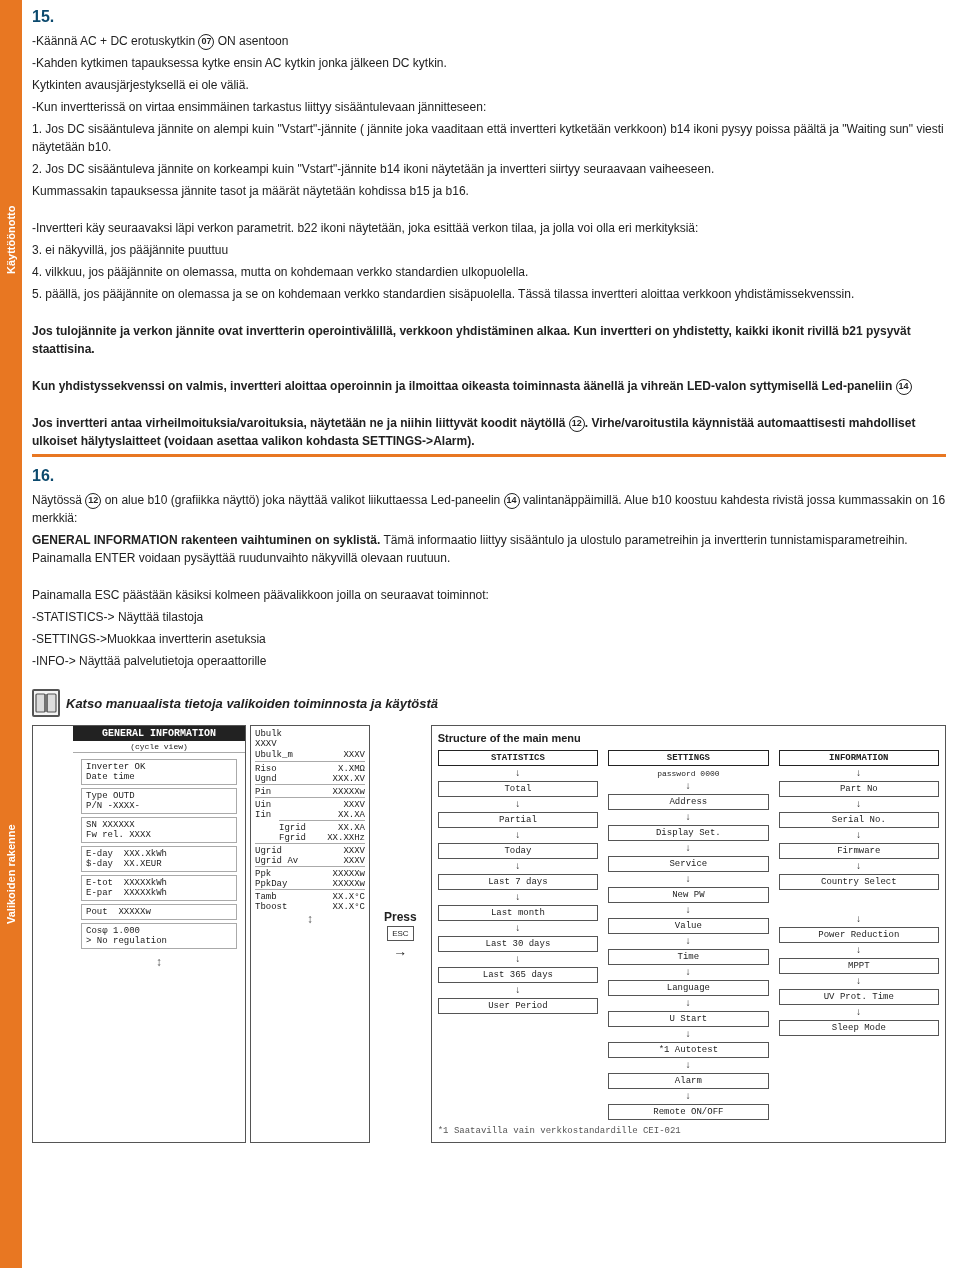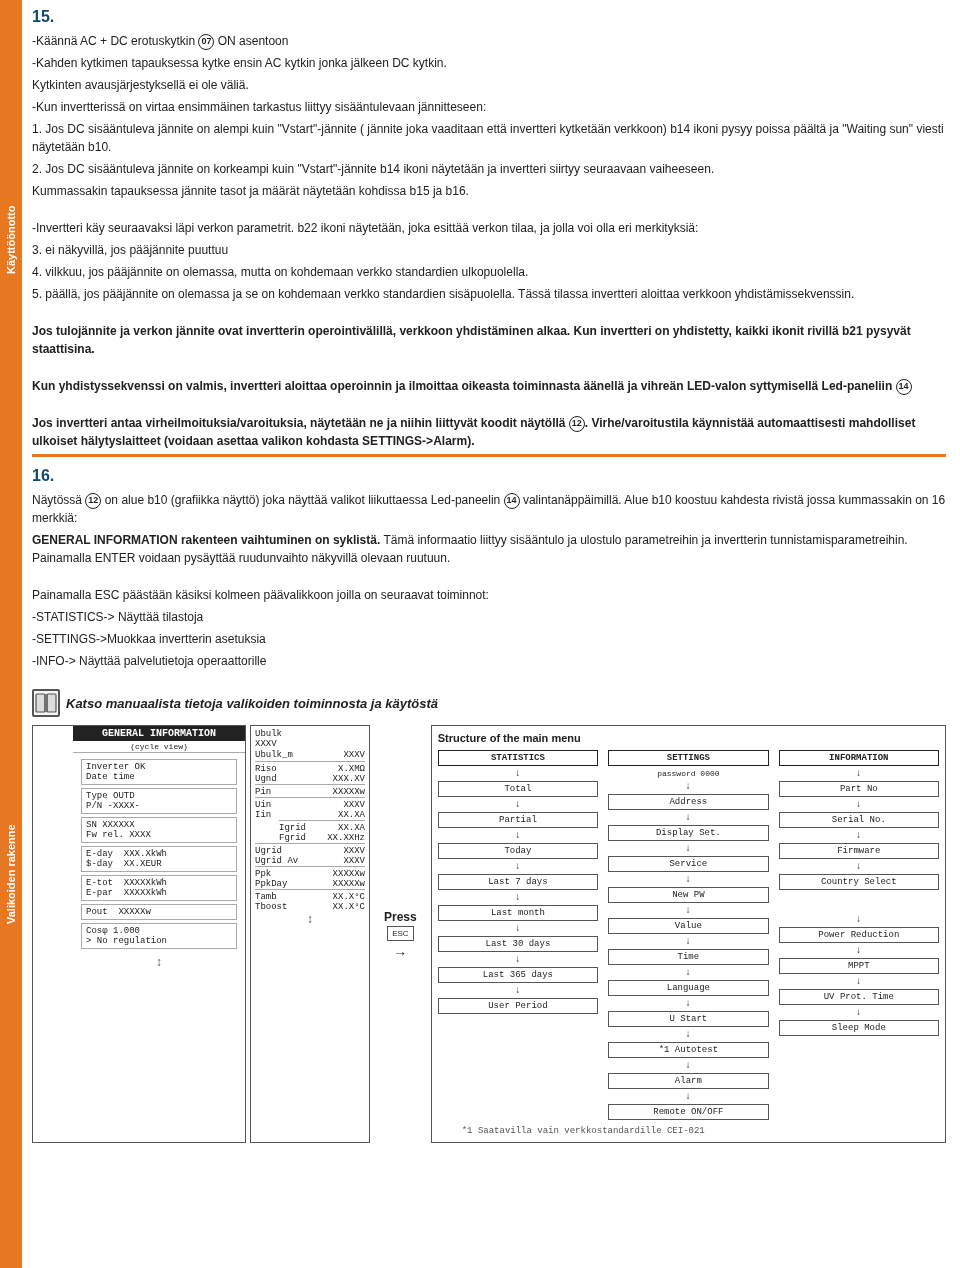--- a/index.html
+++ b/index.html
@@ -161,21 +161,20 @@
       border: 1px solid #555;
       padding: 2px 4px;
       font-size: 8px;
       margin-top: 2px;
     }
 
     .footnote {
       font-size: 9px;
       color: #555;
       margin-top: 4px;
-      margin-left: 24px;
     }
 
     .general-info-left {
       width: 214px;
       border: 1.5px solid #555;
       font-family: 'Courier New', monospace;
       font-size: 9px;
       padding-left: 40px;
     }
 

